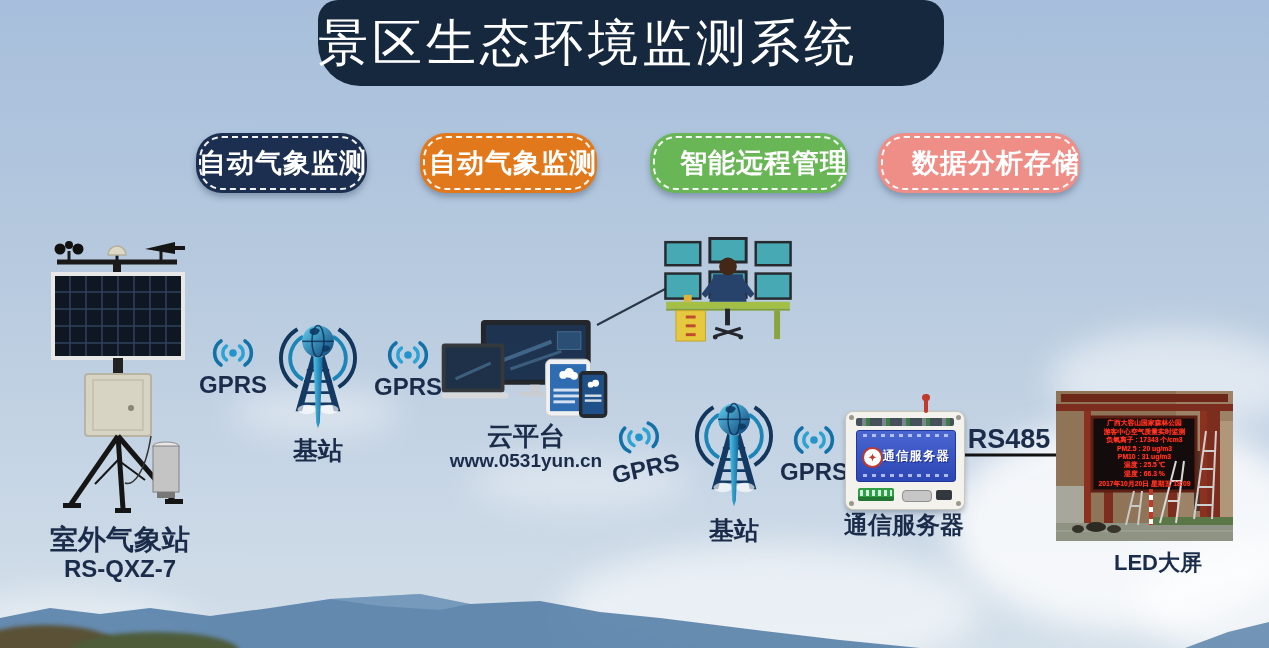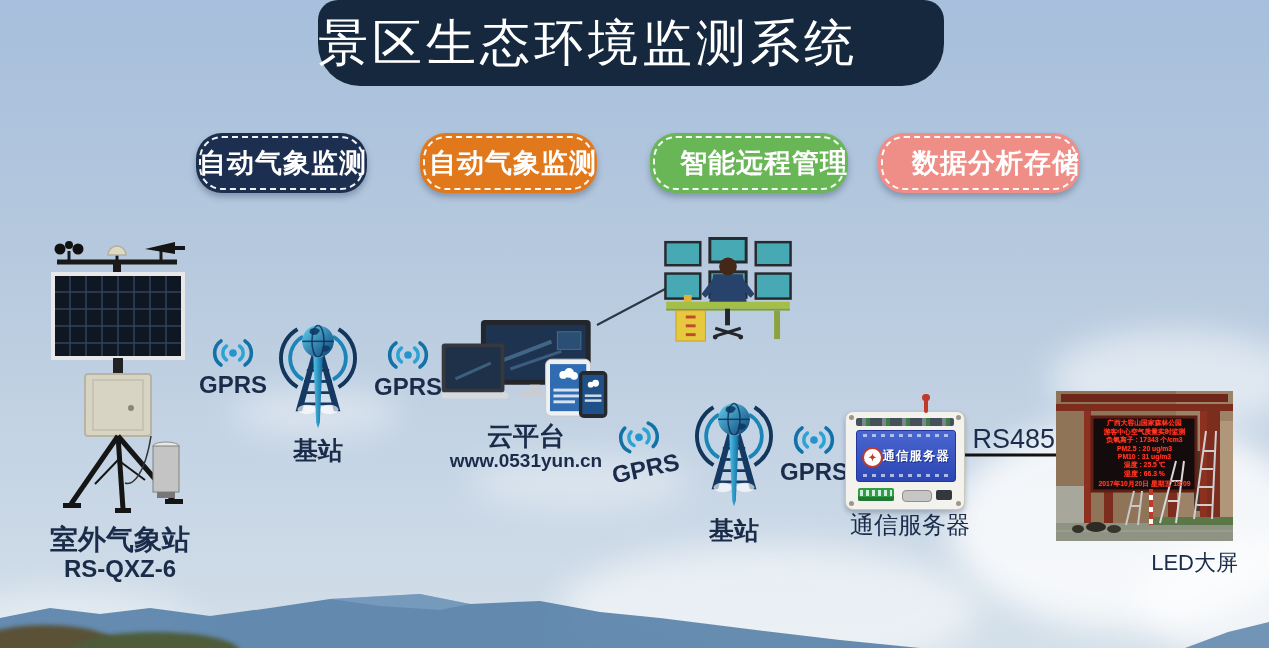--- a/index.html
+++ b/index.html
@@ -9,21 +9,21 @@
   
   .banner{position:absolute;left:318px;top:0;width:626px;height:86px;background:#16283e;
           border-radius:20px 20px 42px 42px;display:flex;align-items:center;justify-content:flex-start;
           color:#ffffff;font-size:50px;font-weight:400;letter-spacing:4px;}
   
   .badge{position:absolute;top:133px;height:60px;display:flex;align-items:center;justify-content:flex-end;
          border-radius:26px;color:#fff;font-size:27px;font-weight:800;letter-spacing:1px;
          box-shadow:0 4px 6px rgba(40,60,90,.35);}
   .badge::after{content:"";position:absolute;inset:3px;border:2px dashed rgba(255,255,255,.95);border-radius:23px;}
   
-  .lbl{position:absolute;text-align:right;color:#1b2c4a;font-weight:400;}
+  .lbl{position:absolute;text-align:center;color:#1b2c4a;font-weight:700;}
   .node{position:absolute;text-align:center;}
   .node .cap{color:#1b2c4a;font-weight:800;}
   .gprs{position:absolute;width:80px;text-align:center;color:#1b2c4a;font-weight:800;font-size:24px;}
   .gprs svg{display:block;margin:0 auto 1px auto;}
   
   .server{position:absolute;left:845px;top:411px;width:118px;height:97px;background:#f4f2ec;
           border:1px solid #c9c6ba;border-radius:8px;box-shadow:0 3px 5px rgba(50,60,80,.3);}
   .server .screw{position:absolute;width:5px;height:5px;border-radius:50%;background:#9b978b;}
   .server .antenna{position:absolute;left:78px;top:-13px;width:4px;height:14px;background:#c0392b;border-radius:2px;}
   .server .antenna::after{content:"";position:absolute;left:-2px;top:-5px;width:8px;height:7px;background:#c0392b;border-radius:4px;}
@@ -137,21 +137,21 @@
       <line x1="93" y1="238" x2="120" y2="258" stroke="#151515" stroke-width="2"></line>
       <rect x="38" y="281" width="18" height="5" fill="#151515"></rect>
       <rect x="140" y="277" width="18" height="5" fill="#151515"></rect>
       <rect x="90" y="286" width="16" height="5" fill="#151515"></rect>
       <path d="M126,214 C120,252 108,264 100,261" fill="none" stroke="#333" stroke-width="1.5"></path>
       <ellipse cx="141" cy="224" rx="13" ry="4" fill="#e8e8e8" stroke="#909090"></ellipse>
       <rect x="128" y="224" width="26" height="46" fill="#c4c4c4" stroke="#808080"></rect>
       <rect x="132" y="270" width="18" height="6" fill="#777"></rect>
     </svg>
     <div class="cap" style="font-size:28px;line-height:30px;margin-top:4px;">室外气象站</div>
-    <div class="cap" style="font-size:24px;line-height:28px;">RS-QXZ-6</div>
+    <div class="cap" style="font-size:24px;line-height:28px;">RS-QXZ-7</div>
   </div>
 
   <div class="gprs" style="left:193px;top:336px;">
     <svg width="46" height="34" viewBox="0 0 46 34" fill="none" stroke-linecap="round">
       <path d="M11,5 A14.5,14.5 0 0 0 11,29" stroke="#1272a8" stroke-width="3.6"></path>
       <path d="M16.5,10 A8.5,8.5 0 0 0 16.5,24" stroke="#2ba3d4" stroke-width="3.4"></path>
       <circle cx="23" cy="17" r="3.8" fill="#2494cc"></circle>
       <path d="M29.5,10 A8.5,8.5 0 0 1 29.5,24" stroke="#2ba3d4" stroke-width="3.4"></path>
       <path d="M35,5 A14.5,14.5 0 0 1 35,29" stroke="#1272a8" stroke-width="3.6"></path>
     </svg>

